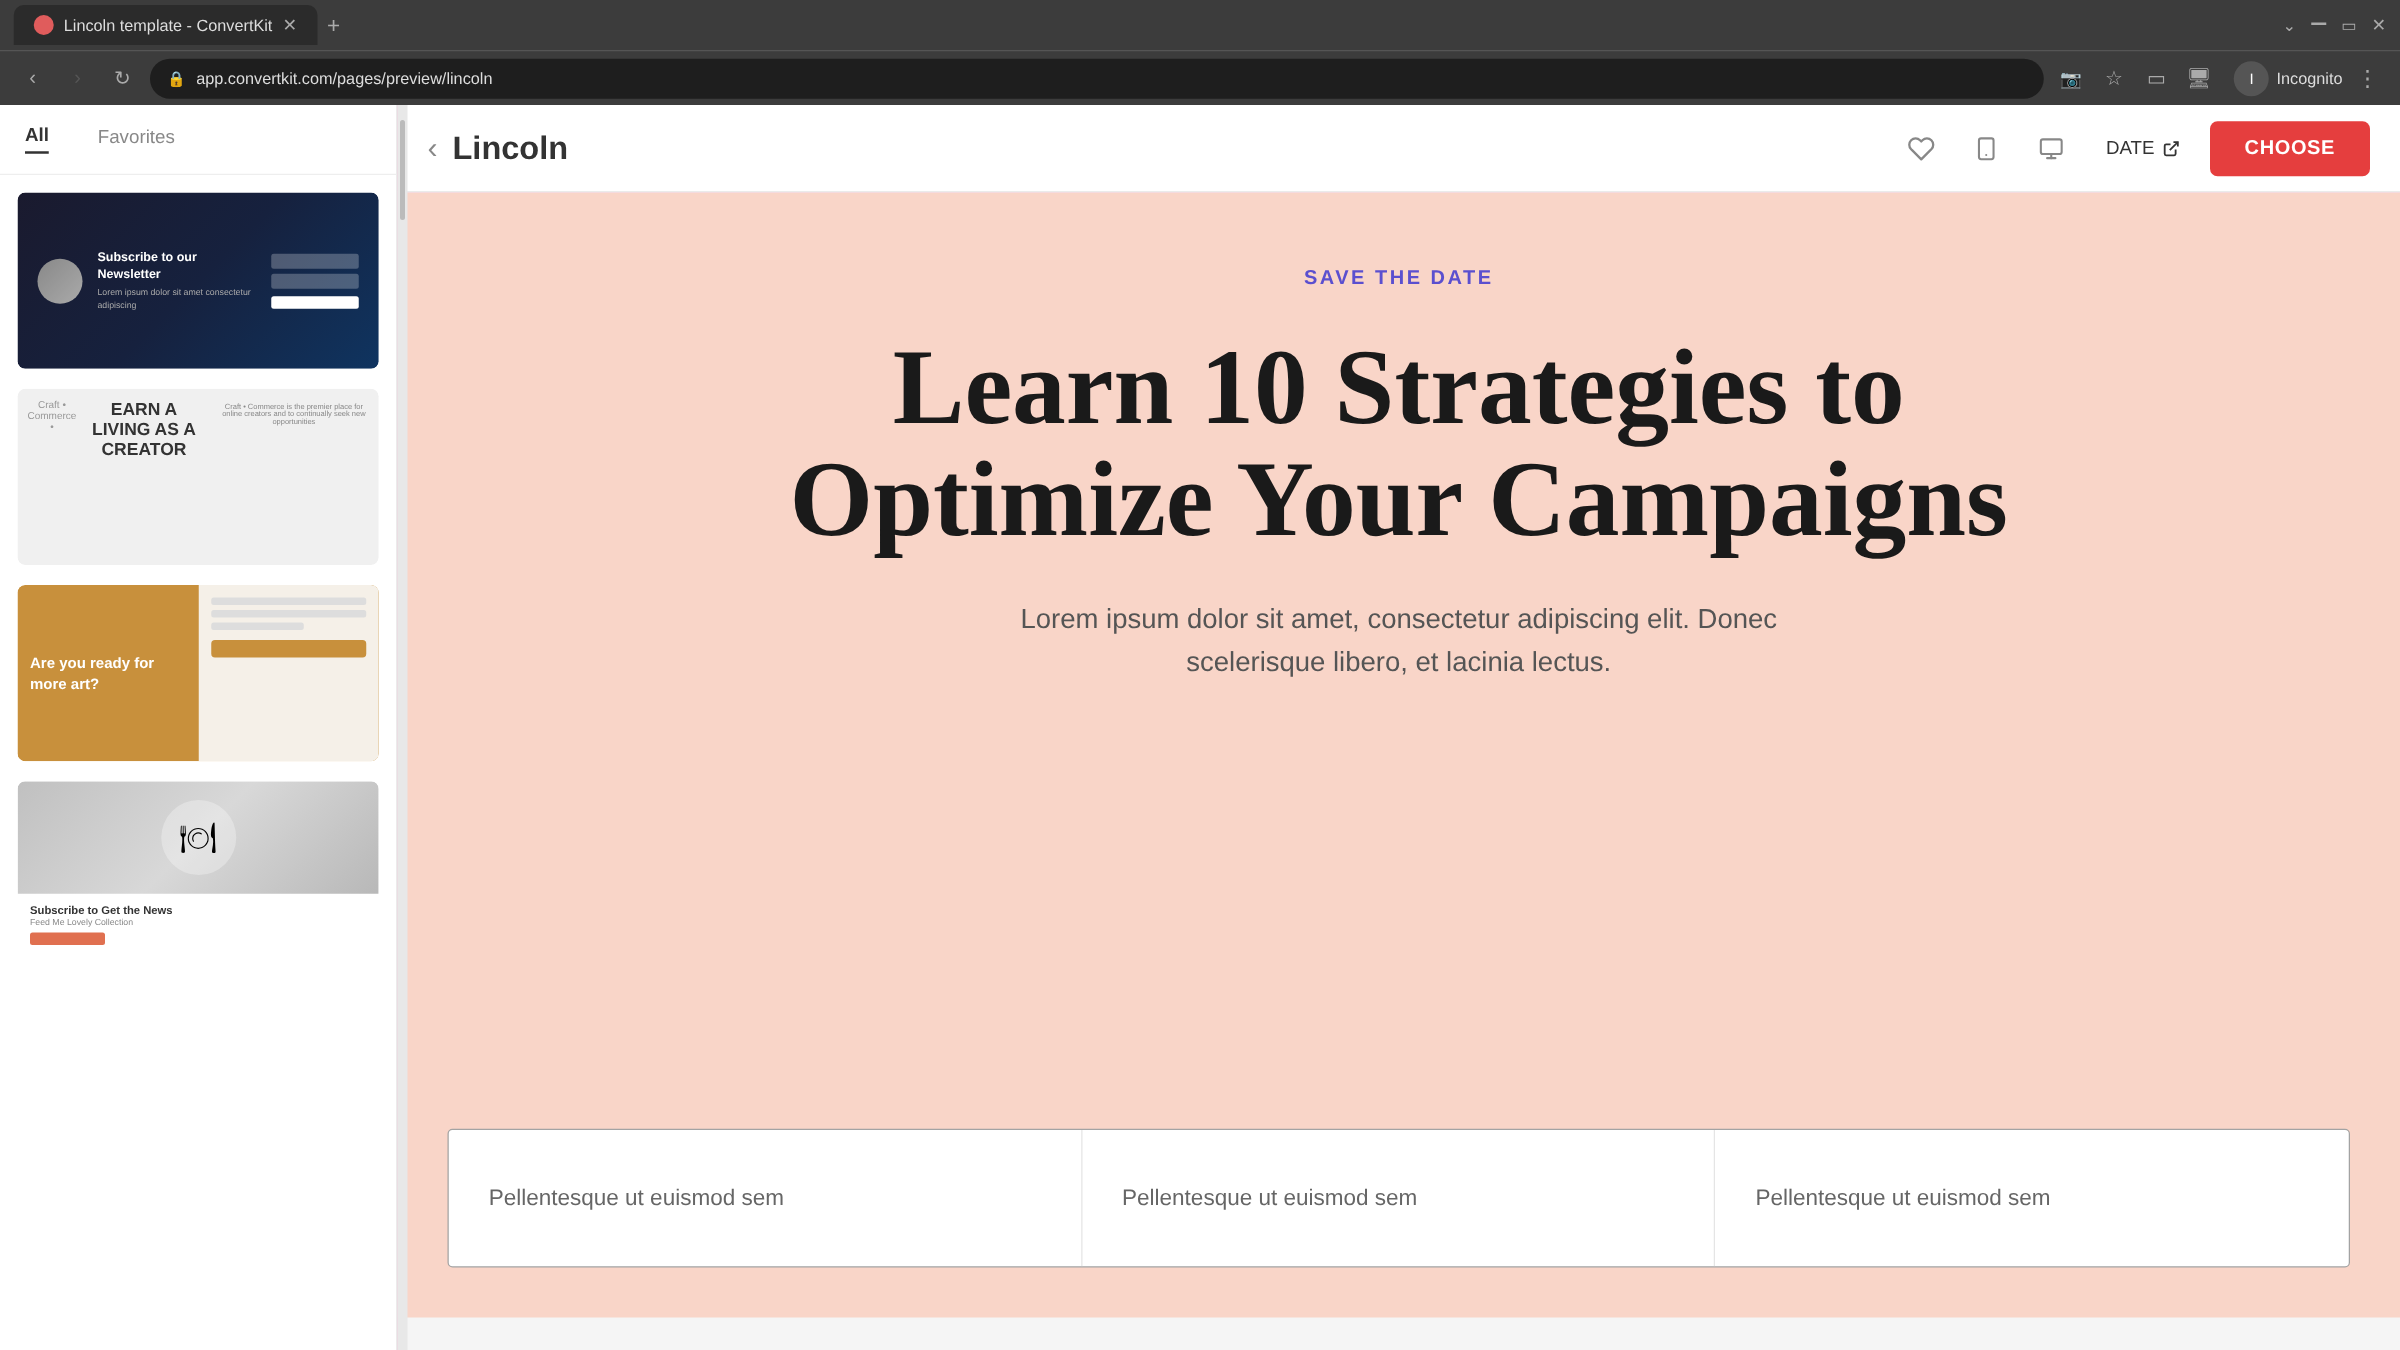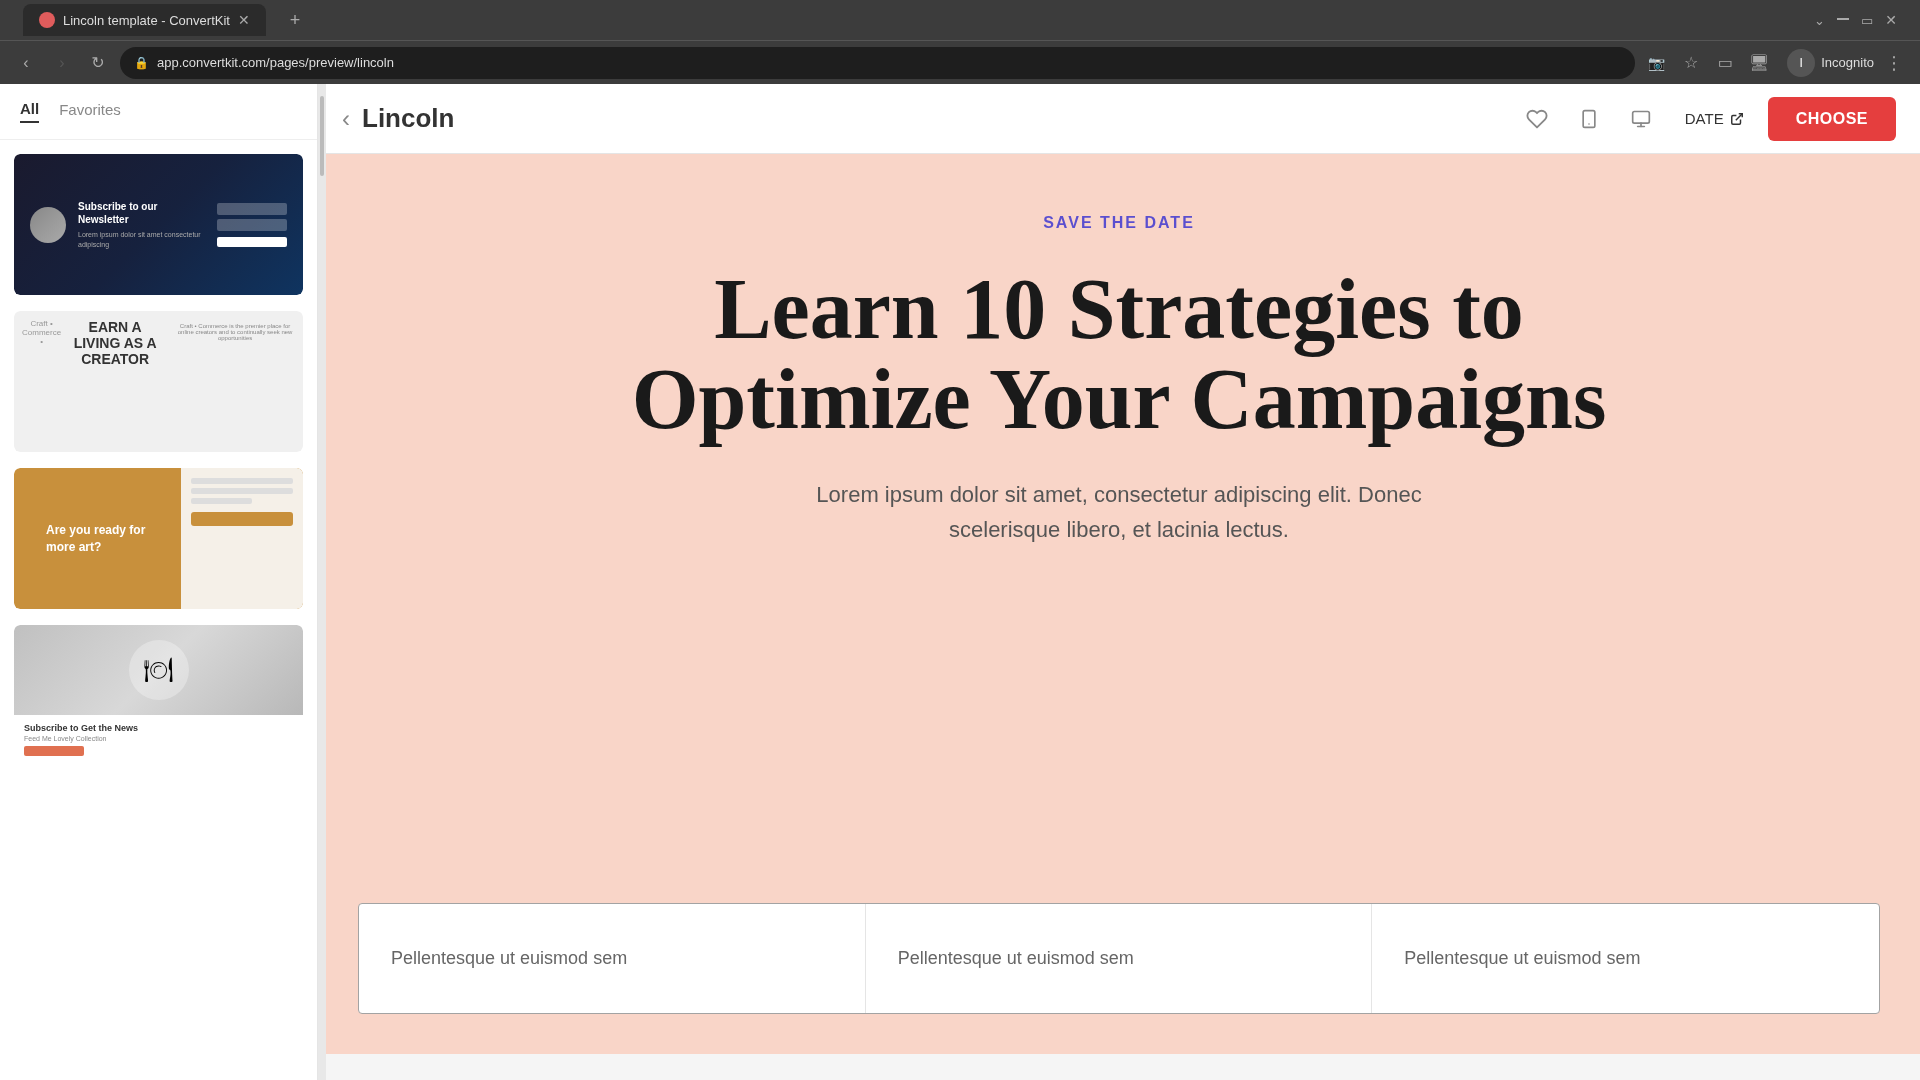--- a/index.html
+++ b/index.html
@@ -1,20 +1,20 @@
 <!DOCTYPE html>
 <html><head>
   <meta charset="utf-8">
   <style>
     * { margin: 0; padding: 0; box-sizing: border-box; }
     body { font-family: -apple-system, BlinkMacSystemFont, 'Segoe UI', sans-serif; background: #f0f0f0; width: 1920px; height: 1080px; overflow: hidden; }
 
     
     .browser-chrome { background: #2b2b2b; width: 100%; }
-    .browser-titlebar { display: flex; align-items: center; height: 40px; background: #3c3c3c; padding: 0 23px; gap: 20px; }
+    .browser-titlebar { display: flex; align-items: center; height: 40px; background: #3c3c3c; padding: 0 11px; gap: 4px; }
     .browser-tab { display: flex; align-items: center; background: #2b2b2b; border-radius: 8px 8px 0 0; padding: 0 16px; height: 32px; gap: 8px; min-width: 200px; }
     .browser-tab .favicon { width: 16px; height: 16px; border-radius: 50%; background: #e05c5c; display: flex; align-items: center; justify-content: center; }
     .browser-tab .tab-title { color: #ddd; font-size: 13px; flex: 1; }
     .browser-tab .close-tab { color: #aaa; font-size: 14px; cursor: pointer; }
     .new-tab-btn { color: #aaa; font-size: 18px; cursor: pointer; margin-left: 4px; }
     .window-controls { margin-left: auto; display: flex; gap: 12px; align-items: center; }
 
     .browser-toolbar { display: flex; align-items: center; height: 44px; background: #3c3c3c; padding: 0 12px; gap: 8px; border-top: 1px solid #555; }
     .nav-btn { color: #aaa; font-size: 16px; cursor: pointer; width: 28px; height: 28px; display: flex; align-items: center; justify-content: center; border-radius: 4px; }
     .address-bar { flex: 1; background: #1e1e1e; border-radius: 20px; height: 32px; display: flex; align-items: center; padding: 0 14px; gap: 8px; }
@@ -24,36 +24,36 @@
     .toolbar-icon { color: #aaa; font-size: 16px; cursor: pointer; width: 28px; height: 28px; display: flex; align-items: center; justify-content: center; border-radius: 4px; }
 
     
     .app-container { display: flex; height: calc(1080px - 84px); background: #ec4899; }
 
     
     .sidebar { width: 318px; background: #fff; display: flex; flex-direction: column; border-right: 1px solid #e5e5e5; flex-shrink: 0; }
     .sidebar-header { padding: 16px 20px; display: flex; gap: 20px; align-items: center; border-bottom: 1px solid #eee; }
     .sidebar-tab { font-size: 15px; color: #333; cursor: pointer; padding-bottom: 4px; }
     .sidebar-tab.active { color: #333; font-weight: 600; border-bottom: 2px solid #333; }
-    .sidebar-tab.inactive { color: #888; }
+    .sidebar-tab.inactive { color: #888; margin-left: 19px; }
     .sidebar-scroll { flex: 1; overflow-y: auto; padding: 12px; display: flex; flex-direction: column; gap: 12px; }
     .sidebar-scroll::-webkit-scrollbar { width: 4px; }
     .sidebar-scroll::-webkit-scrollbar-thumb { background: #ccc; border-radius: 2px; }
 
     .template-card { width: 100%; aspect-ratio: 16/10; border-radius: 8px; overflow: hidden; cursor: pointer; border: 2px solid transparent; }
 
     
     .card-1 { background: linear-gradient(135deg, #1a1a2e 0%, #16213e 50%, #0f3460 100%); height: 145px; border-radius: 8px; cursor: pointer; overflow: hidden; padding: 16px; display: flex; align-items: center; gap: 12px; }
 
     
     .card-2 { background: #f5f5f5; height: 145px; border-radius: 8px; cursor: pointer; overflow: hidden; padding: 10px; display: flex; flex-direction: column; gap: 6px; }
 
     
     .card-3 { background: #c8903c; height: 145px; border-radius: 8px; cursor: pointer; overflow: hidden; display: flex; gap: 0; }
-    .card-3-left { flex: 1; padding: 32px; display: flex; flex-direction: column; justify-content: center; }
+    .card-3-left { flex: 1; padding: 10px; display: flex; flex-direction: column; justify-content: center; }
     .card-3-right { flex: 1; background: #f5f0e8; padding: 10px; display: flex; flex-direction: column; gap: 4px; }
     .card-3-line { height: 6px; background: #ddd; border-radius: 2px; }
     .card-3-btn { height: 14px; background: #c8903c; border-radius: 3px; margin-top: 4px; }
 
     
     .card-4 { background: #fff; height: 145px; border-radius: 8px; cursor: pointer; overflow: hidden; position: relative; }
 
     
     .main-area { flex: 1; display: flex; flex-direction: column; overflow: hidden; }
 

